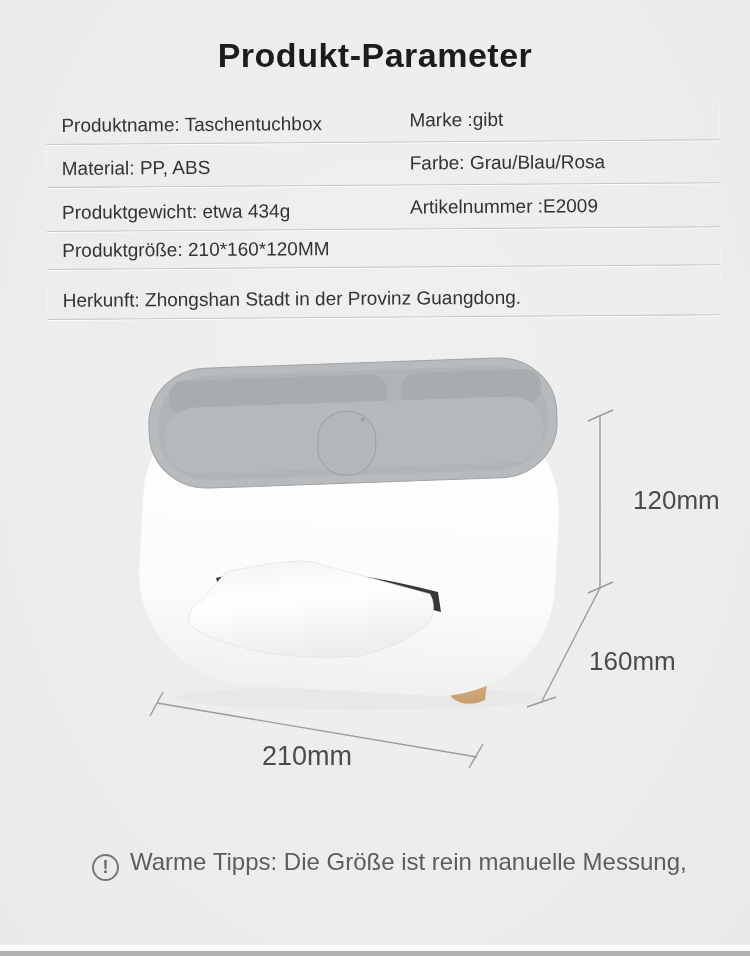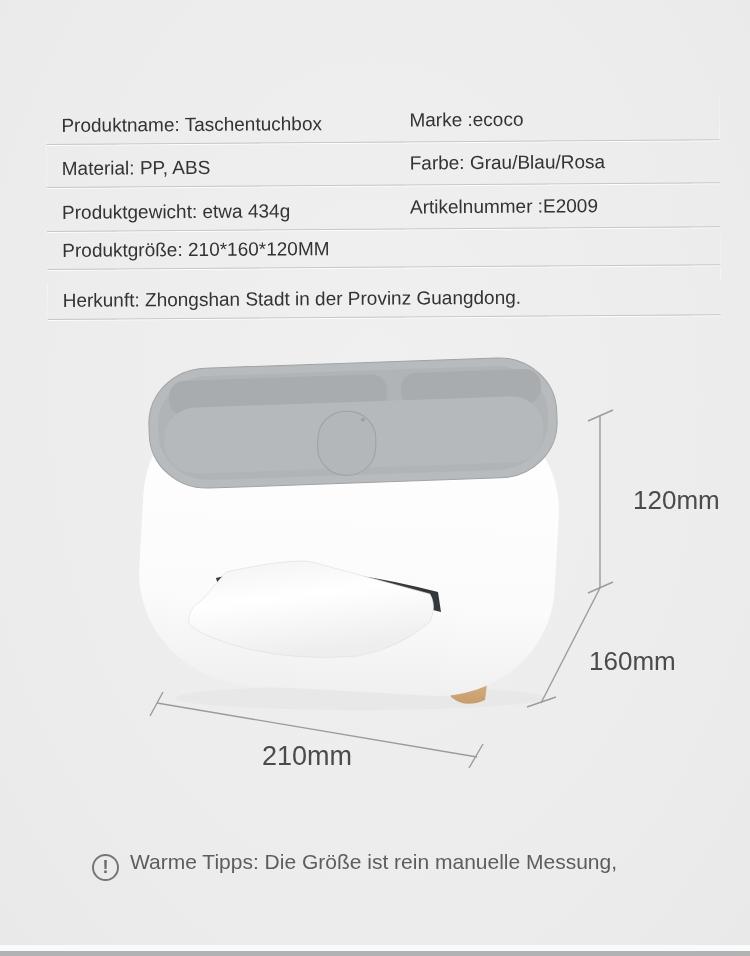--- a/index.html
+++ b/index.html
@@ -35,35 +35,36 @@
   .figure{position:absolute;top:335px;left:0;width:750px;height:470px;}
   .figure svg{display:block;}
   
   .tips{position:absolute;top:845px;left:92px;width:600px;}
   .tips-icon{
     position:absolute;left:0;top:9px;width:27px;height:27px;border-radius:50%;
     border:2px solid #767676;box-sizing:border-box;
     color:#6a6a6a;font-size:18px;font-weight:bold;text-align:center;line-height:22px;
   }
   .tips-text{margin-left:38px;}
-  .tips-line{font-size:21px;line-height:33px;color:#5d5d5d;white-space:nowrap;}
+  .tips-line{font-size:24px;line-height:33px;color:#5d5d5d;white-space:nowrap;}
   
   .strip-white{position:absolute;left:0;top:945px;width:750px;height:6px;background:#fafafa;}
   .strip-gray{position:absolute;left:0;top:951px;width:750px;height:5px;background:#b0b2b3;}
 </style>
 </head>
 <body>
 
 <div class="canvas">
 
+  <h1 class="title">Produkt-Parameter</h1>
 
   <div class="spec-table">
     <div class="spec-row h44">
       <span class="cell left">Produktname: Taschentuchbox</span>
-      <span class="cell right">Marke :ecoco</span>
+      <span class="cell right">Marke :gibt</span>
     </div>
     <div class="spec-row h42">
       <span class="cell left">Material: PP, ABS</span>
       <span class="cell right">Farbe: Grau/Blau/Rosa</span>
     </div>
     <div class="spec-row h44">
       <span class="cell left">Produktgewicht: etwa 434g</span>
       <span class="cell right">Artikelnummer :E2009</span>
     </div>
     <div class="spec-row h37">

